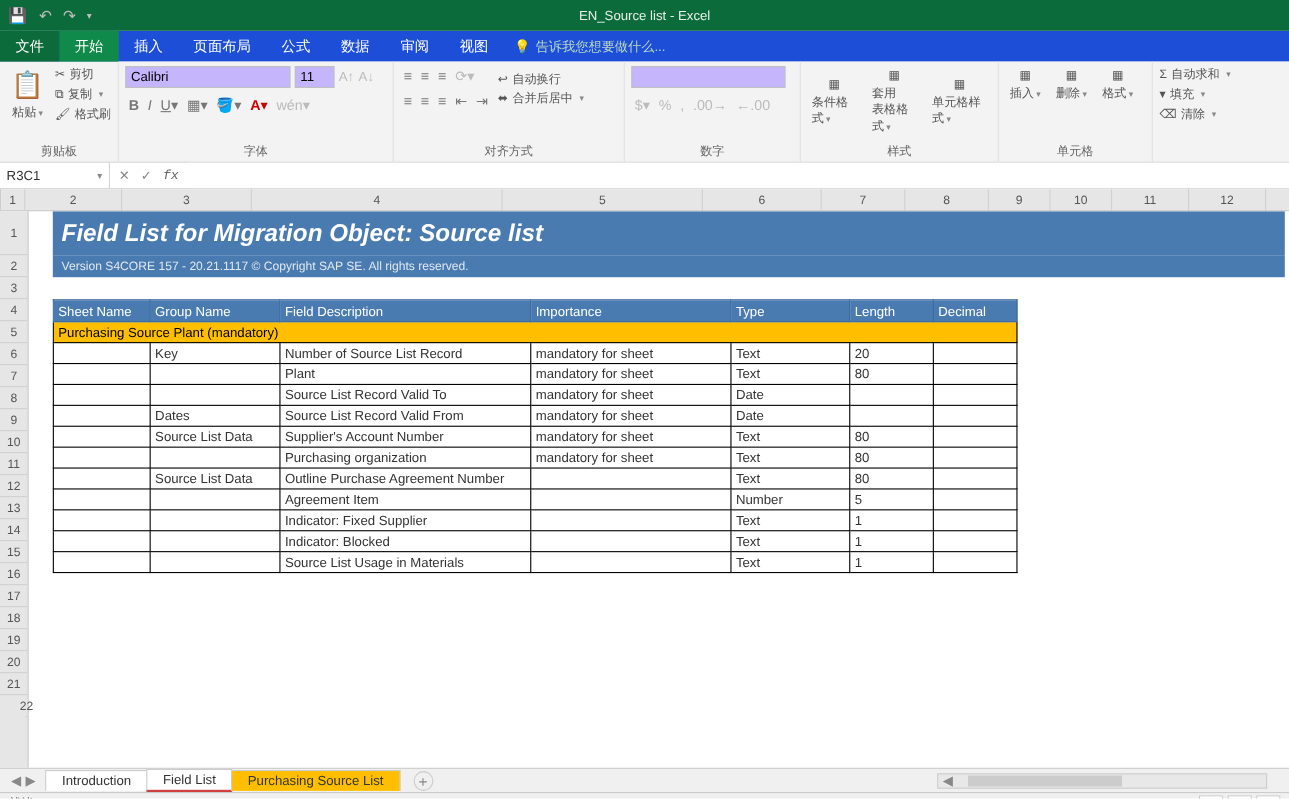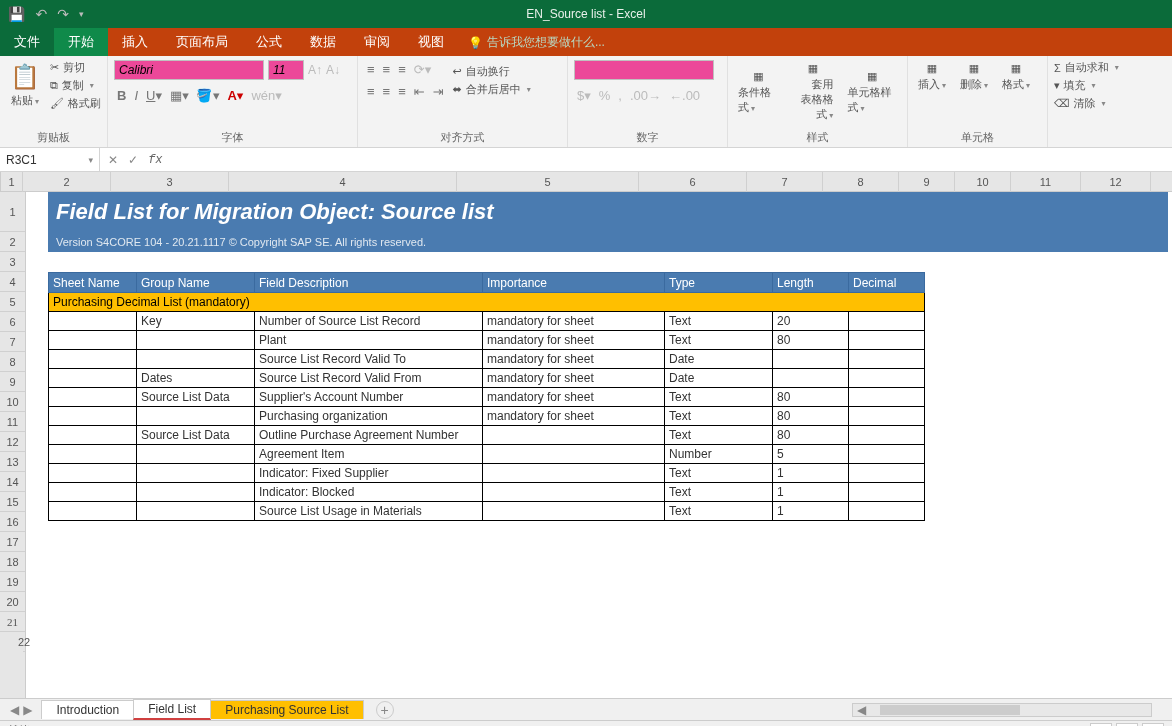--- a/index.html
+++ b/index.html
@@ -5,36 +5,36 @@
 * { box-sizing: border-box; margin: 0; padding: 0; font-family: "Microsoft YaHei", "Segoe UI", sans-serif; }
 body { background: #fff; width: 1172px; height: 726px; overflow: hidden; font-size: 12px; color: #333; }
 
 
 .titlebar { background: #0b6b3a; height: 28px; display: flex; align-items: center; color: #fff; font-size: 12px; position: relative; }
 .qat { display: flex; align-items: center; gap: 10px; padding-left: 8px; }
 .qat-icon { color: #d4e8d8; font-size: 14px; }
 .title-text { position: absolute; left: 50%; transform: translateX(-50%); color: #e8f0ea; font-size: 12px; }
 
 
-.ribbon-tabs { background: #c2410c; height: 28px; display: flex; align-items: flex-end; color: #fff; font-size: 13px; }
+.ribbon-tabs { background: #1d4ed8; height: 28px; display: flex; align-items: center; color: #fff; font-size: 13px; }
 .tab { padding: 5px 14px; cursor: pointer; }
 .tab.file { background: #0b6b3a; }
 .tab.active { background: #0f8a4a; }
 .tab-tell { color: #b8d8c2; font-size: 12px; display: flex; align-items: center; gap: 4px; padding: 5px 10px; }
 
 
 .ribbon { background: #f3f3f3; border-bottom: 1px solid #d4d4d4; height: 92px; display: flex; }
 .group { border-right: 1px solid #e0e0e0; display: flex; flex-direction: column; justify-content: space-between; padding: 4px 6px 2px 6px; }
 .group-content { display: flex; gap: 6px; align-items: center; }
 .group-label { text-align: center; color: #666; font-size: 11px; padding-top: 2px; }
 .big-btn { display: flex; flex-direction: column; align-items: center; gap: 2px; font-size: 11px; color: #555; padding: 2px 4px; }
 .small-row { display: flex; flex-direction: column; gap: 3px; font-size: 11px; color: #555; }
 .small-item { display: flex; align-items: center; gap: 4px; }
 .font-row { display: flex; gap: 4px; align-items: center; }
-.font-select { border: 1px solid #c0c0c0; background: #ec4899; height: 20px; font-size: 12px; padding: 0 4px; font-style: italic; }
+.font-select { border: 1px solid #c0c0c0; background: #c4b5fd; height: 20px; font-size: 12px; padding: 0 4px; }
 .btn-row { display: flex; gap: 2px; align-items: center; color: #777; }
 .btn-row span { padding: 2px 3px; font-size: 13px; }
 .align-box { display: flex; flex-direction: column; gap: 3px; }
 
 
 .formula-bar { height: 24px; border-bottom: 1px solid #d4d4d4; display: flex; align-items: center; background: #fff; }
 .name-box { width: 100px; border-right: 1px solid #d4d4d4; padding: 0 6px; display: flex; align-items: center; justify-content: space-between; height: 100%; font-size: 12px; }
 .fx-area { display: flex; align-items: center; gap: 10px; padding: 0 8px; color: #888; }
 .fx-area .fx { font-style: italic; color: #666; font-family: Liberation Mono, monospace; }
 
@@ -197,21 +197,21 @@
   </div>
 
   <div class="group" style="width:180px">
     <div class="group-content gray">
       <div class="big-btn">
           <span>▦</span>
           <span class="dd">条件格式</span>
         </div>
       <div class="big-btn">
           <span>▦</span>
-          <span class="dd" style="white-space:pre-line;text-align:right">套用
+          <span class="dd" style="white-space:pre-line;text-align:left">套用
 表格格式</span>
         </div>
       <div class="big-btn">
           <span>▦</span>
           <span class="dd">单元格样式</span>
         </div>
     </div>
     <div class="group-label">样式</div>
   </div>
 
@@ -298,27 +298,27 @@
       <div class="row-h" style="height: 20px;">11</div>
       <div class="row-h" style="height: 20px;">12</div>
       <div class="row-h" style="height: 20px;">13</div>
       <div class="row-h" style="height: 20px;">14</div>
       <div class="row-h" style="height: 20px;">15</div>
       <div class="row-h" style="height: 20px;">16</div>
       <div class="row-h" style="height: 20px;">17</div>
       <div class="row-h" style="height: 20px;">18</div>
       <div class="row-h" style="height: 20px;">19</div>
       <div class="row-h" style="height: 20px;">20</div>
-      <div class="row-h" style="height: 20px; font-family: Liberation Serif, serif;">21</div>
+      <div class="row-h" style="height: 20px;">21</div>
       <div class="row-h" style="height: 20px; margin-left: 23px;">22</div>
     </div>
   <div class="cells">
     <div class="sheet-body">
       <div class="title-cell">Field List for Migration Object: Source list</div>
-      <div class="version-cell">Version S4CORE 104  - 20.21.1117 © Copyright SAP SE. All rights reserved.</div>
+      <div class="version-cell">Version S4CORE 157  - 20.21.1117 © Copyright SAP SE. All rights reserved.</div>
       <table class="datatable">
         <colgroup>
           <col style="width:88px">
             <col style="width:118px">
             <col style="width:228px">
           <col style="width:182px">
             <col style="width:108px">
             <col style="width:76px">
             <col style="width:76px">
         </colgroup>
@@ -326,21 +326,21 @@
             <tr>
           <th>Sheet Name</th>
           <th>Group Name</th>
           <th>Field Description</th>
           <th>Importance</th>
           <th>Type</th>
           <th>Length</th>
           <th>Decimal</th>
         </tr>
         <tr class="section-row">
-          <td colspan="7">Purchasing Decimal List (mandatory)</td>
+          <td colspan="7">Purchasing Source Plant (mandatory)</td>
         </tr>
         </tbody>
           <tbody id="data-rows">
             <tr>
               <td></td>
               <td>Key</td>
               <td>Number of Source List Record</td>
               <td>mandatory for sheet</td>
               <td>Text</td>
               <td>20</td>

